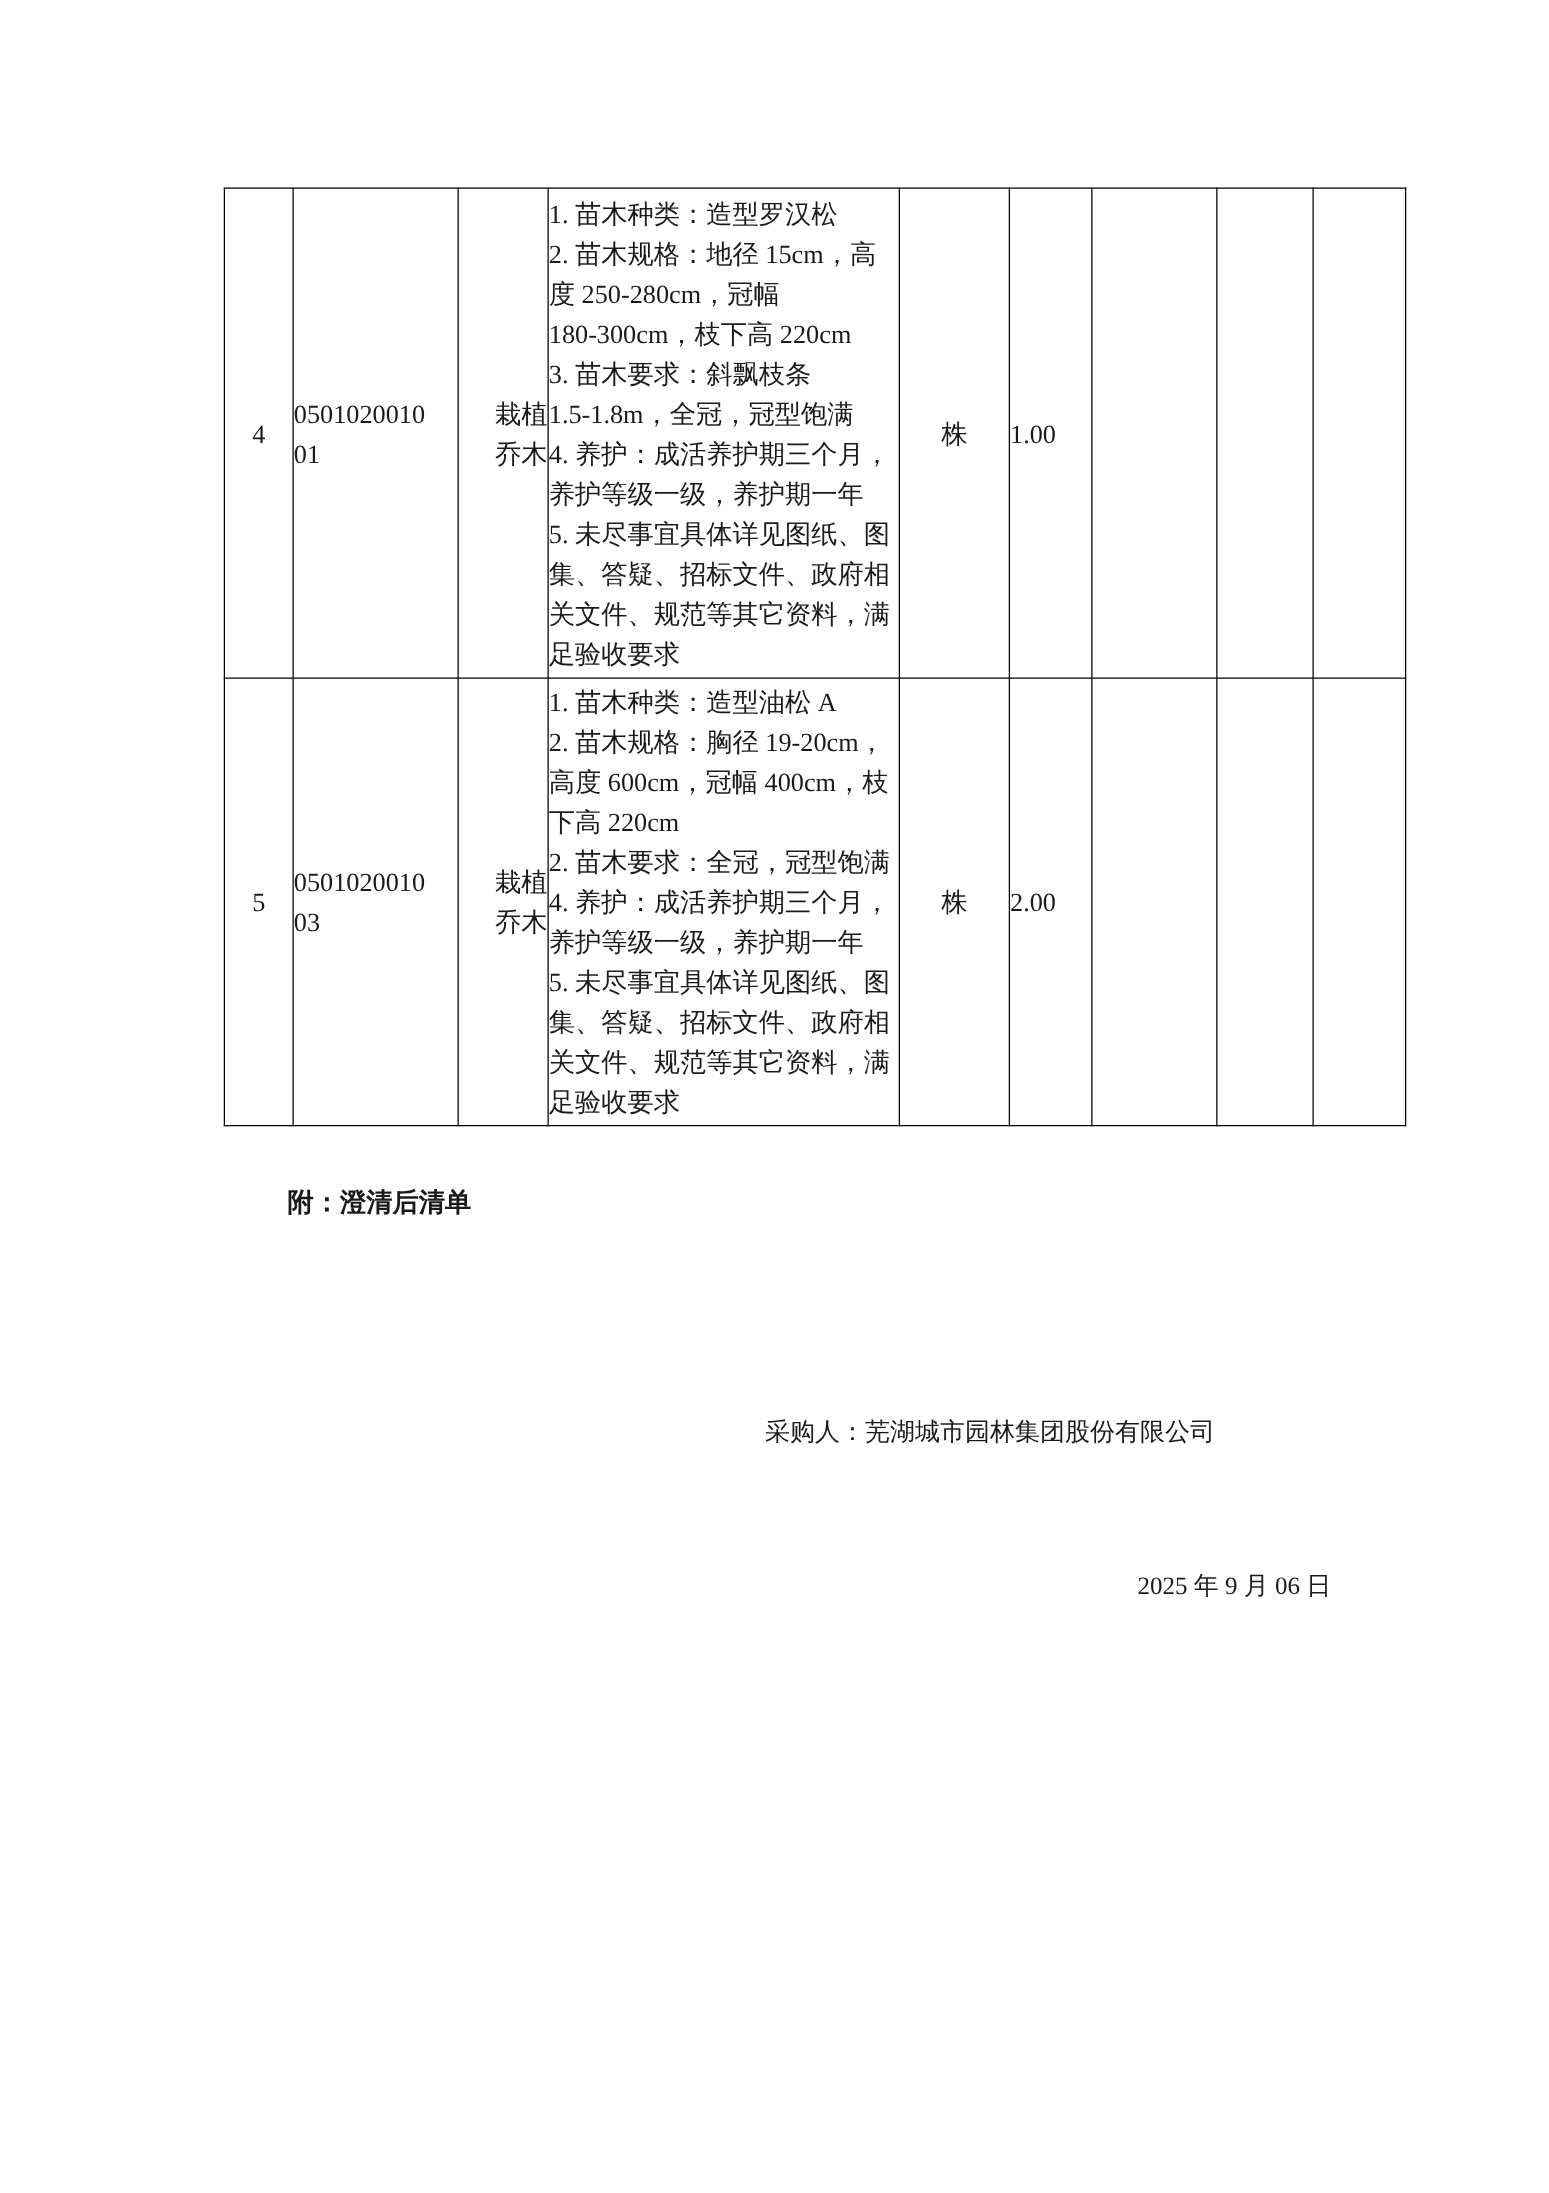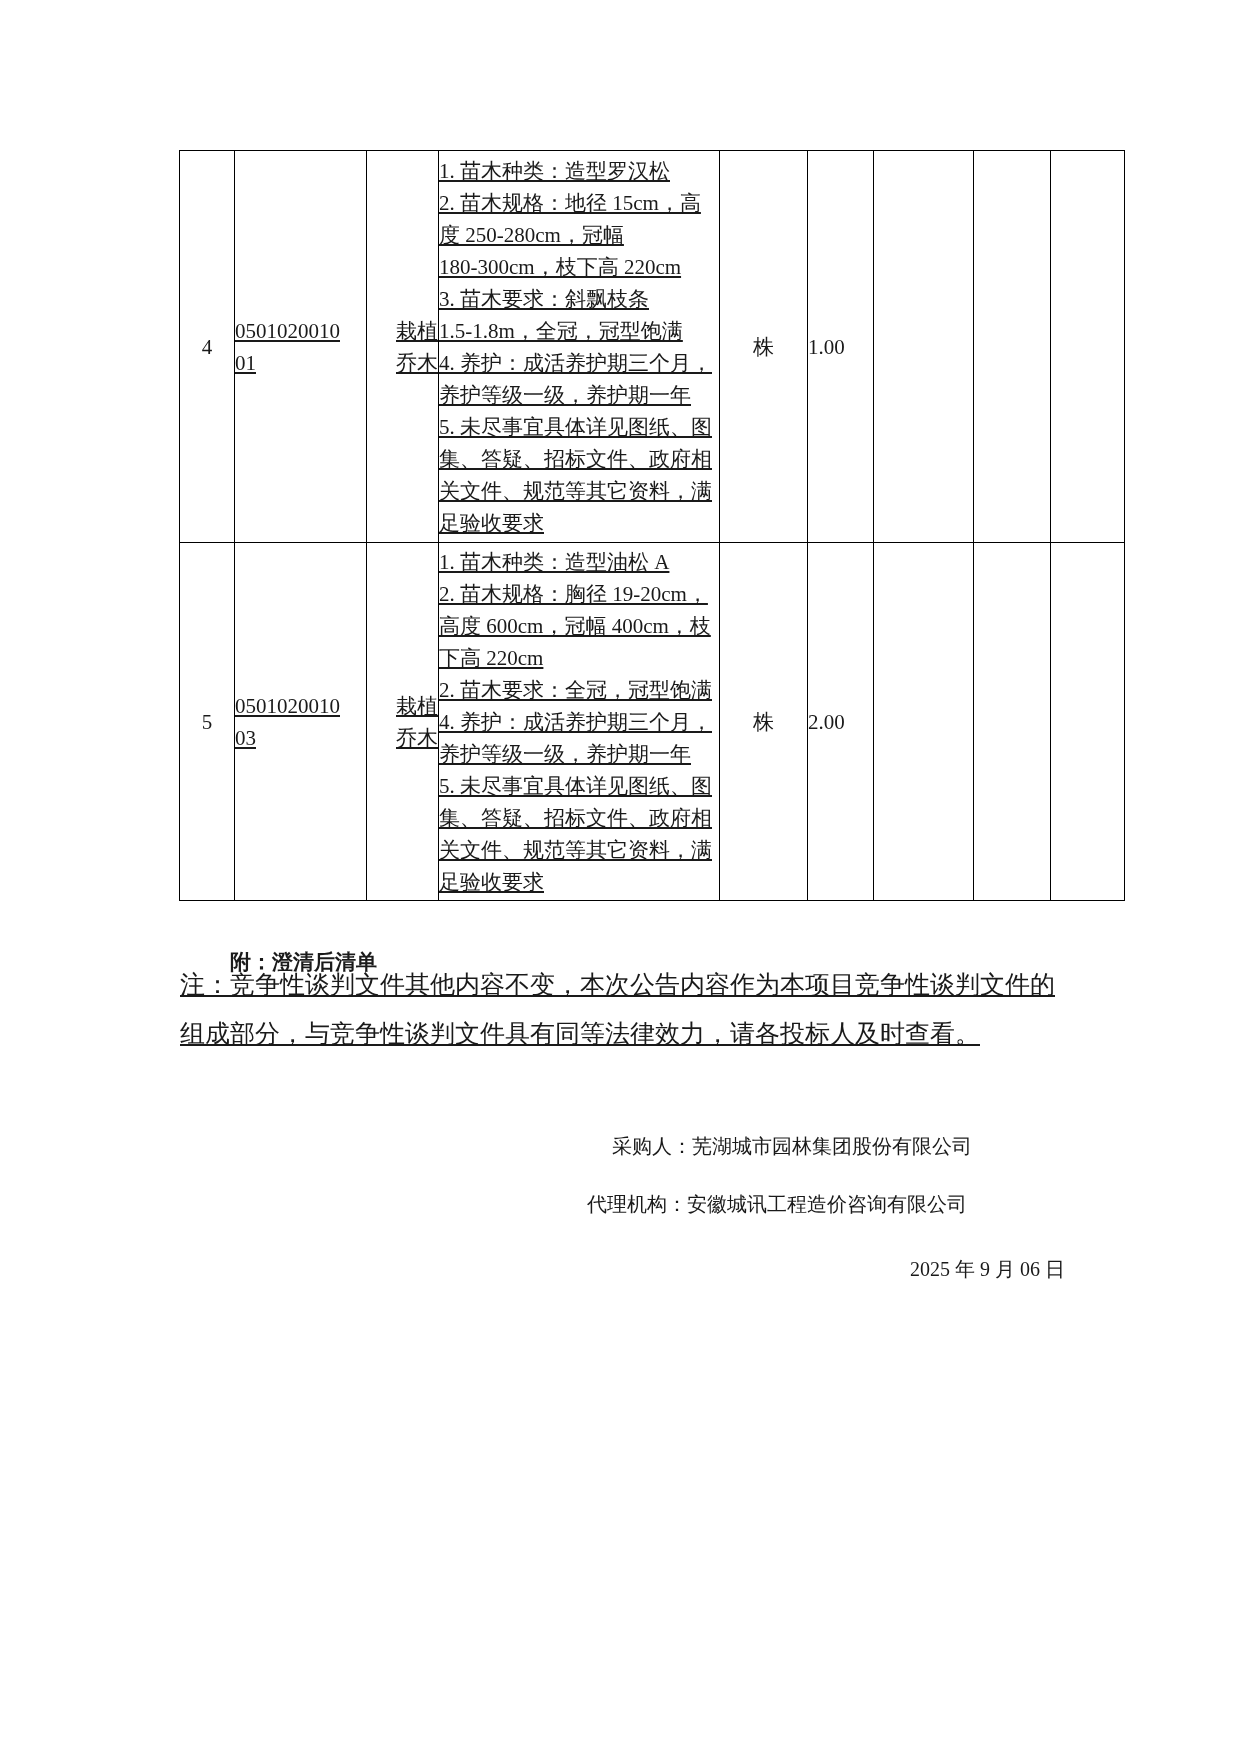--- a/index.html
+++ b/index.html
@@ -29,21 +29,21 @@
     vertical-align: middle;
     padding: 0;
     overflow: hidden;
   }
   td.seq   { text-align: center; }
   td.code  { padding-left: 12px; }
   td.name  { text-align: right; }
   td.desc  { vertical-align: top; padding: 4px 0 0 12px; text-align: left; }
   td.unit  { text-align: center; }
   td.qty   { text-align: left; }
-  .tline   { white-space: nowrap; text-decoration: underline; }
+  .tline   { white-space: nowrap; }
 
   
   .attach {
     position: absolute;
     left: 230px;
     top: 911px;
     font-size: 21px;
     line-height: 30px;
     font-weight: bold;
     white-space: nowrap;
@@ -137,22 +137,17 @@
       <td class="qty">2.00</td>
       <td></td>
       <td></td>
       <td></td>
     </tr>
   </tbody>
     </table>
 
   <div class="attach">附：澄清后清单</div>
 
-  <div class="note">
-      <div class="tline">注：竞争性谈判文件其他内容不变，本次公告内容作为本项目竞争性谈判文件的</div>
-      <div class="tline">组成部分，与竞争性谈判文件具有同等法律效力，请各投标人及时查看。</div>
-    </div>
 
   <div class="sig purchaser">采购人：芜湖城市园林集团股份有限公司</div>
-  <div class="sig agency">代理机构：安徽城讯工程造价咨询有限公司</div>
   <div class="sig date">2025 年 9 月 06 日</div>
 
 </div>
 
 </body></html>

